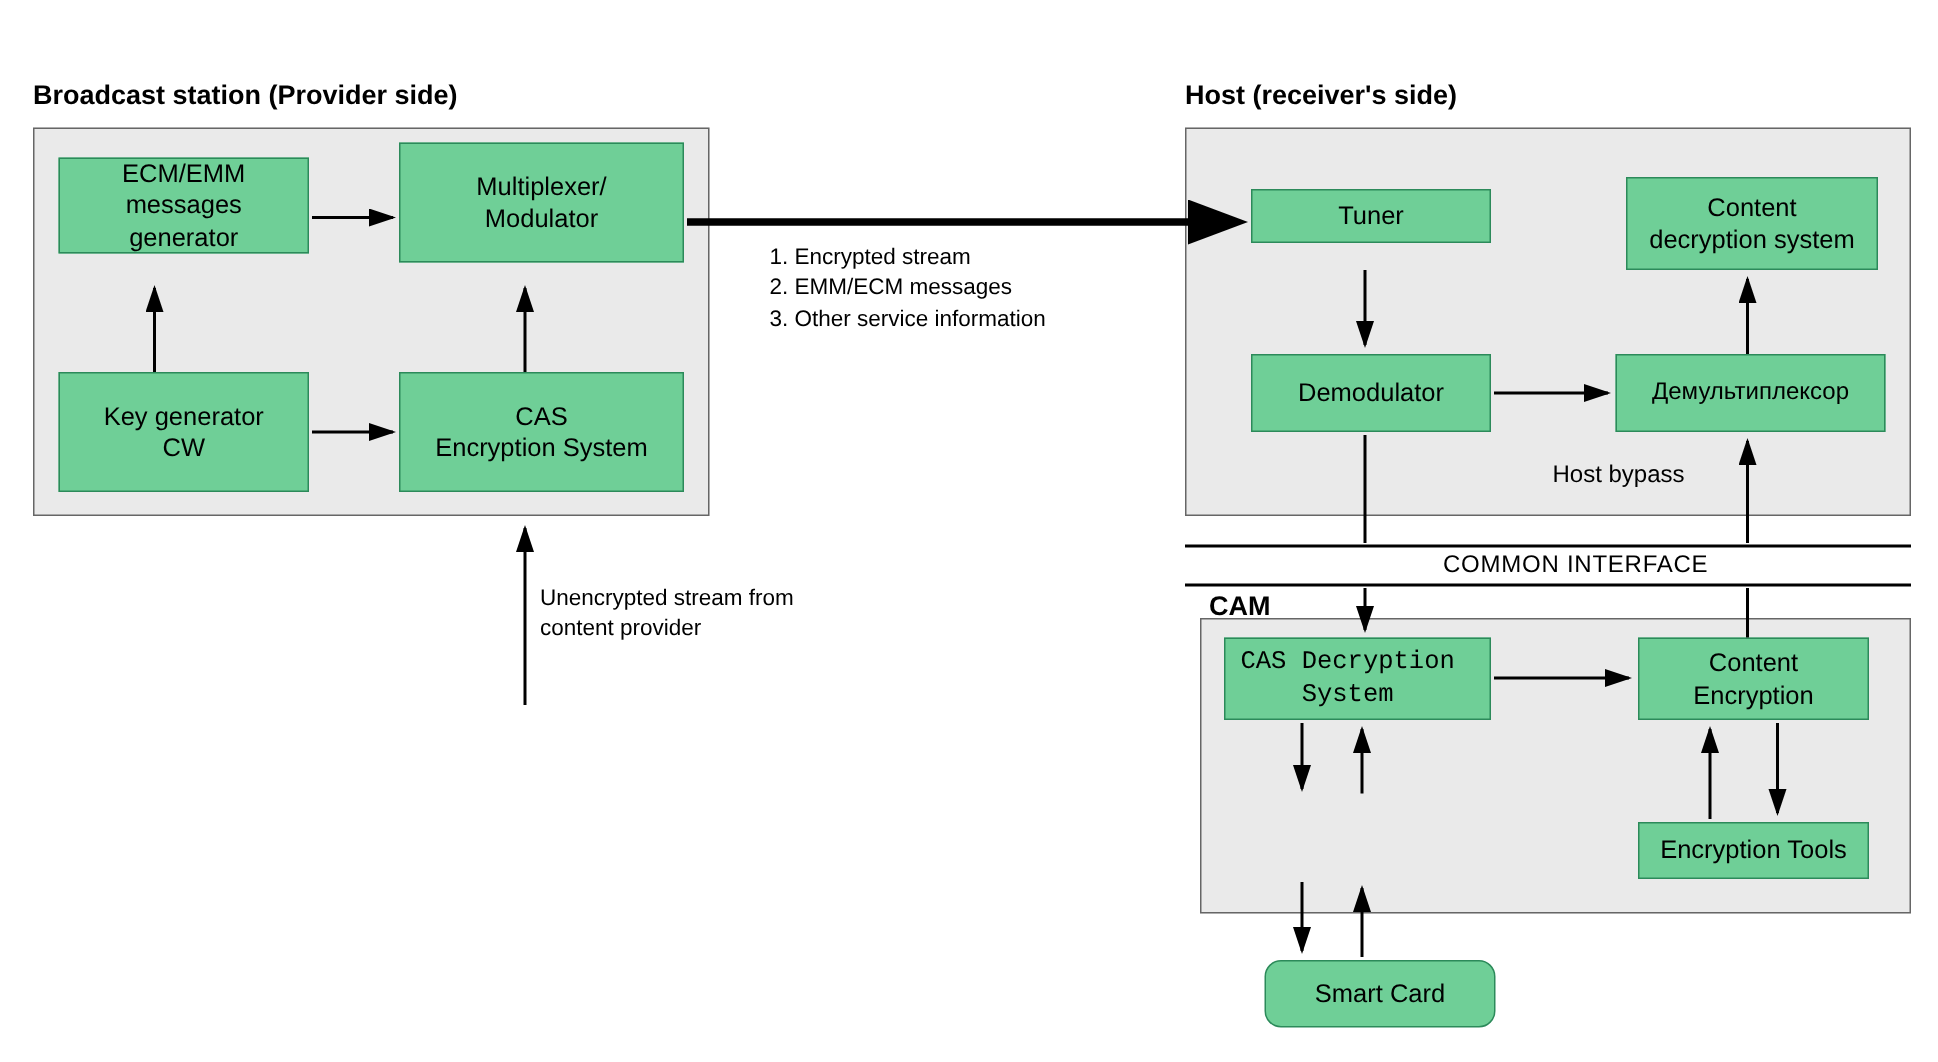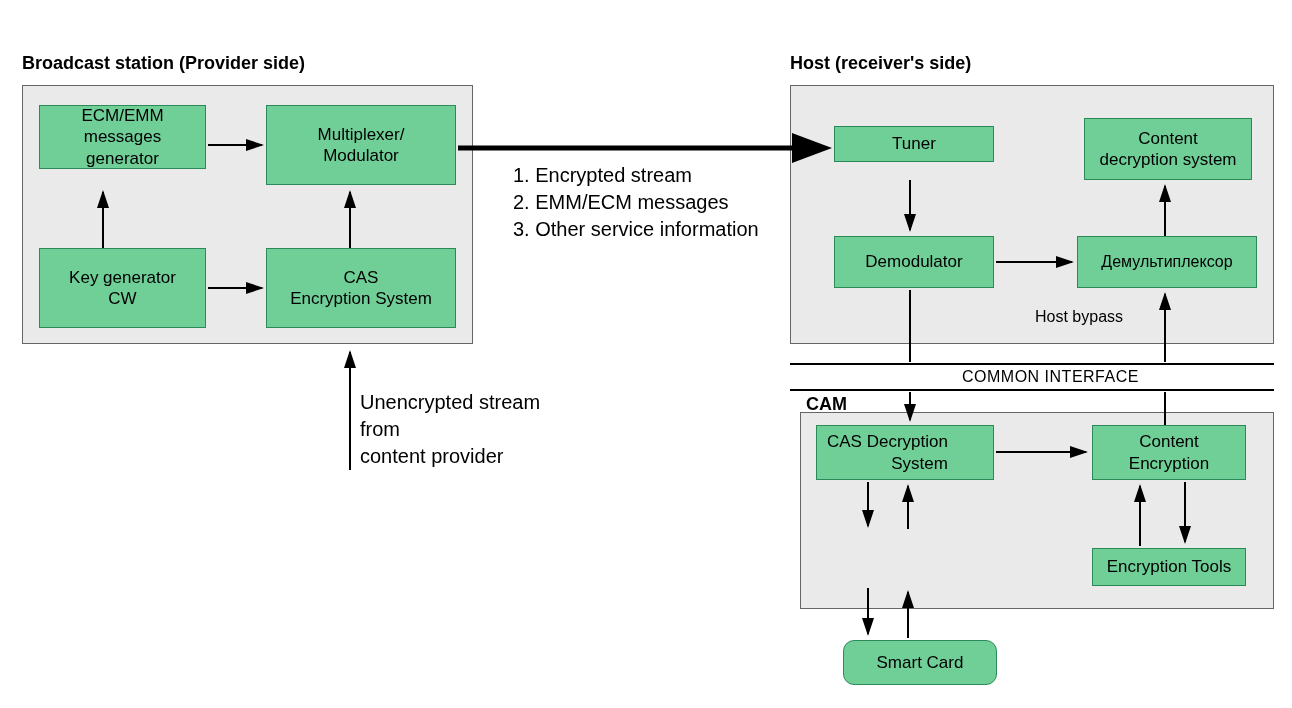--- a/index.html
+++ b/index.html
@@ -35,21 +35,21 @@
     display: flex;
     align-items: center;
     justify-content: center;
     text-align: center;
     font-size: 17px;
     line-height: 1.25;
     padding: 4px 6px;
   }
   .label {
     position: absolute;
-    font-size: 20px;
+    font-size: 15px;
     line-height: 1.35;
   }
   .small-label {
     position: absolute;
     font-size: 16px;
   }
   svg.arrows {
     position: absolute;
     left: 0;
     top: 0;
@@ -69,34 +69,34 @@
 
   <div class="panel" style="left:22px; top:85px; width:451px; height:259px;"></div>
 
   <div class="panel" style="left:790px; top:85px; width:484px; height:259px;"></div>
 
   <div class="panel" style="left:800px; top:412px; width:474px; height:197px;"></div>
 
   <div class="box" style="left: 39px; top: 105px; width: 167px; height: 64px; white-space: pre-line;">ECM/EMM
 messages
 generator</div>
-  <div class="box" style="left: 266px; top: 105px; width: 190px; height: 80px; white-space: pre-line;">Multiplexer/
+  <div class="box" style="left: 266px; top: 95px; width: 190px; height: 80px; white-space: pre-line;">Multiplexer/
 Modulator</div>
   <div class="box" style="left: 39px; top: 248px; width: 167px; height: 80px; white-space: pre-line;">Key generator
 CW</div>
   <div class="box" style="left: 266px; top: 248px; width: 190px; height: 80px; white-space: pre-line;">CAS
 Encryption System</div>
 
   <div class="box" style="left:834px; top:126px; width:160px; height:36px;">Tuner</div>
   <div class="box" style="left:834px; top:236px; width:160px; height:52px;">Demodulator</div>
   <div class="box" style="left:1077px; top:236px; width:180px; height:52px; font-size:16px;">Демультиплексор</div>
   <div class="box" style="left: 1084px; top: 118px; width: 168px; height: 62px; white-space: pre-line;">Content
 decryption system</div>
 
-  <div class="box" style="left: 816px; top: 425px; width: 178px; height: 55px; justify-content: flex-start; text-align: right; padding-left: 10px; white-space: pre-line;">CAS  Decryption
+  <div class="box" style="left: 816px; top: 425px; width: 178px; height: 55px; justify-content: flex-start; text-align: center; padding-left: 10px; white-space: pre-line; font-family: Liberation Mono, monospace;">CAS  Decryption
 System</div>
   <div class="box" style="left: 1092px; top: 425px; width: 154px; height: 55px; white-space: pre-line;">Content
 Encryption</div>
   <div class="box" style="left:1092px; top:548px; width:154px; height:38px;">Encryption Tools</div>
   <div class="box" style="left:843px; top:640px; width:154px; height:45px;border-radius:11px;">Smart Card</div>
 
   <div class="label" style="left:513px; top:162px; width:250px; white-space:pre-line;">1. Encrypted stream
 2. EMM/ECM messages
 3. Other service information</div>
   <div class="label" style="left:360px; top:389px; width:220px; white-space:pre-line;">Unencrypted stream from

